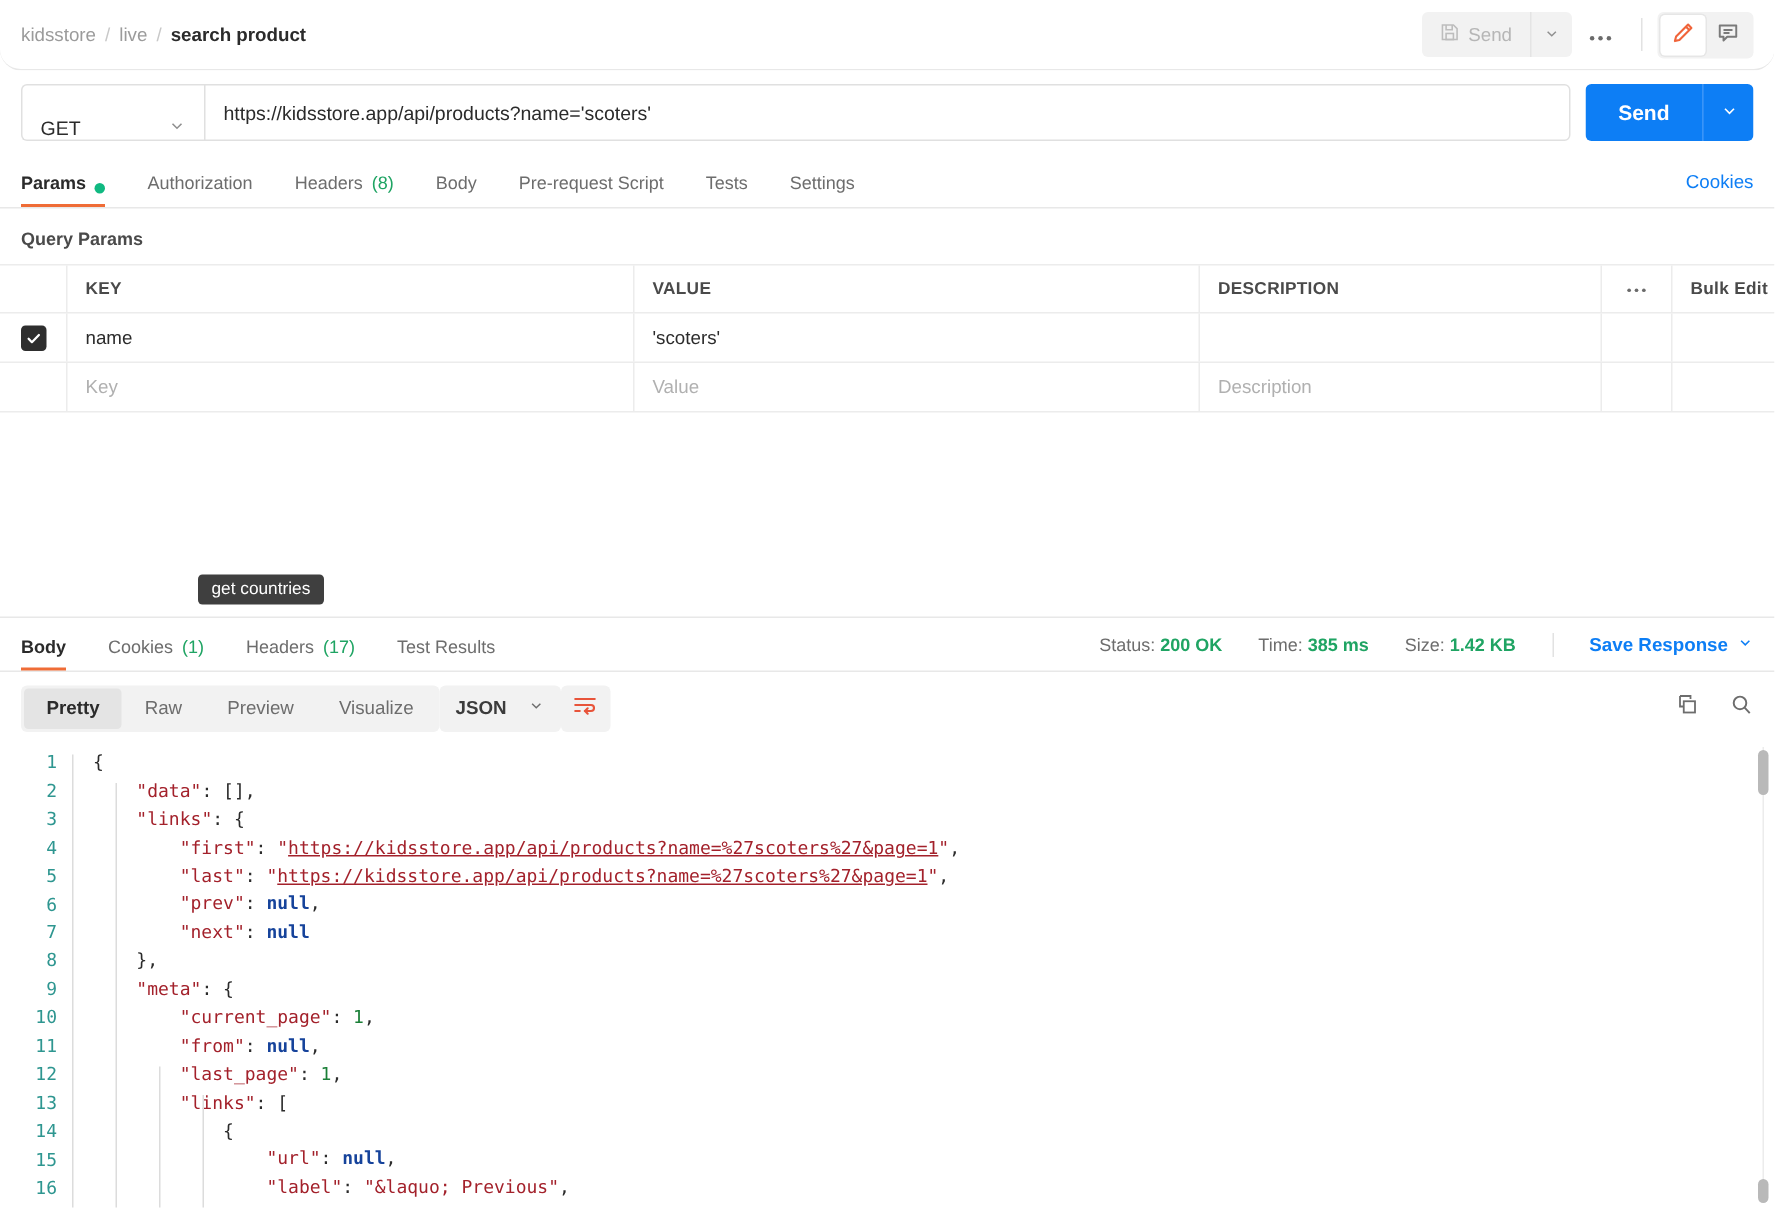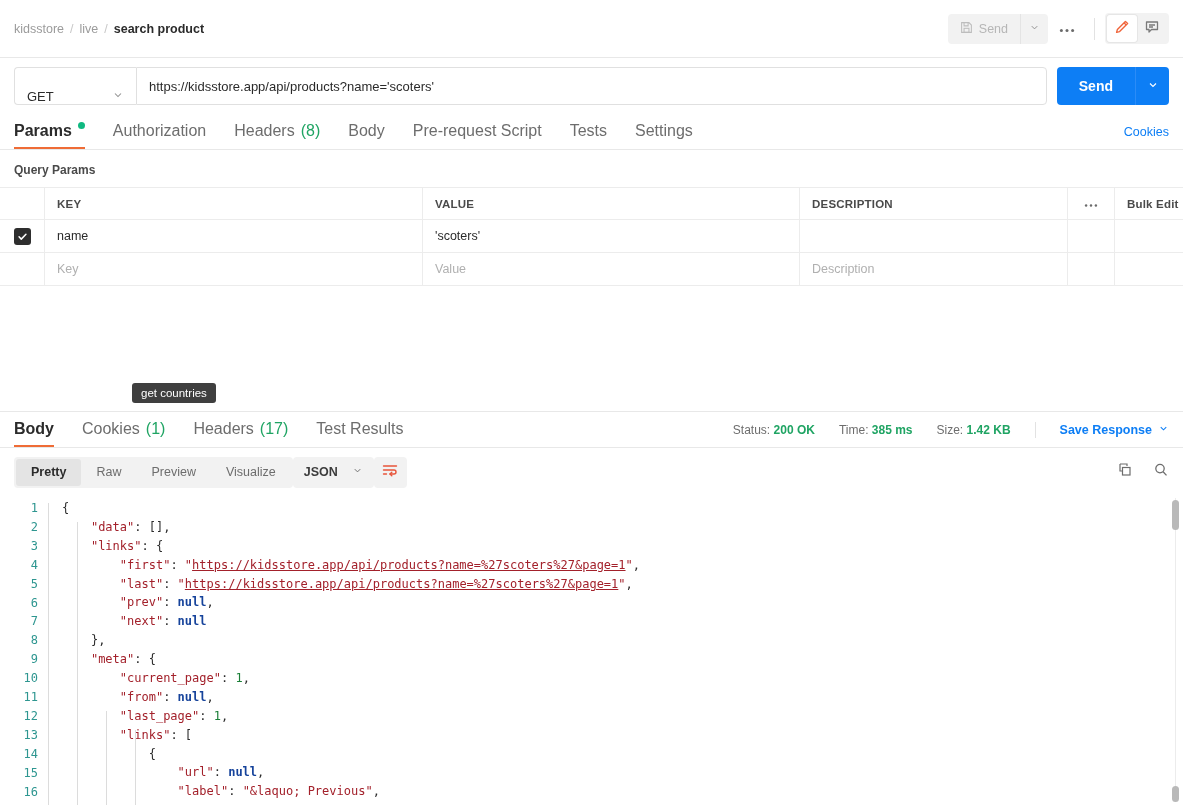--- a/index.html
+++ b/index.html
@@ -8,24 +8,25 @@
     width: 1183px; height: 808px;
     background: #ffffff;
     font-family: "Liberation Sans", sans-serif;
     -webkit-font-smoothing: antialiased;
     overflow: hidden;
   }
   .app { position: relative; width: 1183px; height: 808px; background:#fff; }
 
   
   .topbar {
-    height: 58px; width: 100%;
+    height: 47px; width: 100%;
     display: flex; align-items: center;
     padding: 0 14px;
     border-bottom: 1px solid #e8e8e8;
+    border-radius: 14px;
   }
   .crumbs { display: flex; align-items: center; font-size: 12.5px; }
   .crumb { color: #9b9b9b; }
   .crumb.active { color: #2b2b2b; font-weight: bold; }
   .crumb-sep { color: #c8c8c8; margin: 0 6px; }
 
   .topbar-right { margin-left: auto; display: flex; align-items: center; }
   .save-group { display: flex; align-items: center; border-radius: 4px; overflow: hidden; }
   .btn-save {
     display: flex; align-items: center; gap: 6px;
@@ -80,23 +81,23 @@
     display:flex; align-items:center; justify-content:center; cursor:pointer;
   }
 
   
   .reqtabs {
     display:flex; align-items:center;
     padding: 0 14px; height: 36px;
     border-bottom: 1px solid #e8e8e8;
   }
   .rtab {
-    position:relative; font-size:16px; color:#6d6d6d;
+    position:relative; font-size:12px; color:#6d6d6d;
     padding: 0 0 9px 0; margin-right: 28px; cursor:pointer;
-    display:flex; align-items:flex-start; gap:6px; white-space:nowrap;
+    display:flex; align-items:flex-end; gap:6px; white-space:nowrap;
     align-self: flex-end;
   }
   .rtab.active { color:#2b2b2b; font-weight:bold; }
   .rtab.active:after {
     content:""; position:absolute; left:0; right:0; bottom:0;
     height:2px; background:#ef6c36;
   }
   .dot-green { width:7px; height:7px; border-radius:50%; background:#10b981; display:inline-block; }
   .cnt-green { color:#1fa463; }
   .cookies-link {

